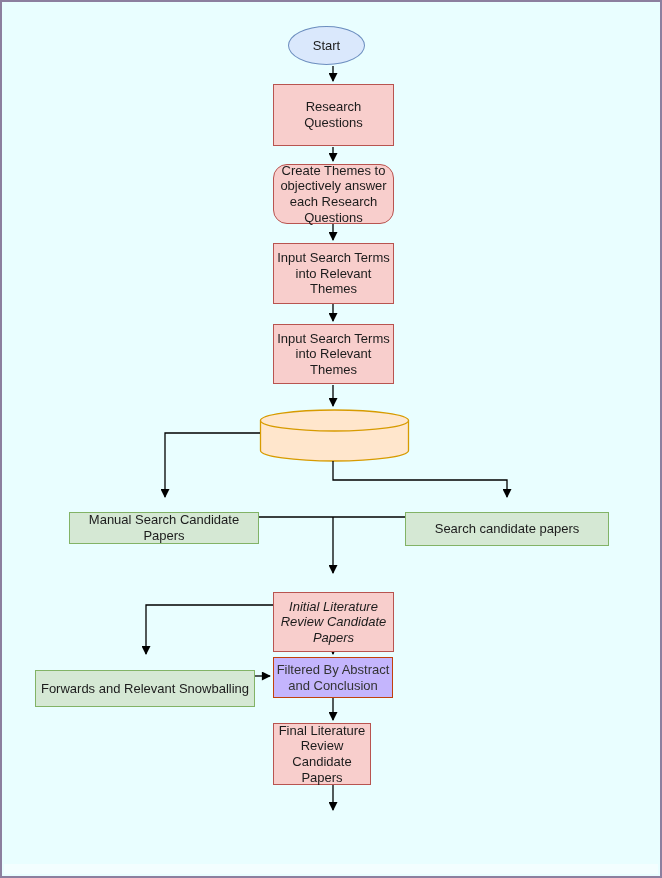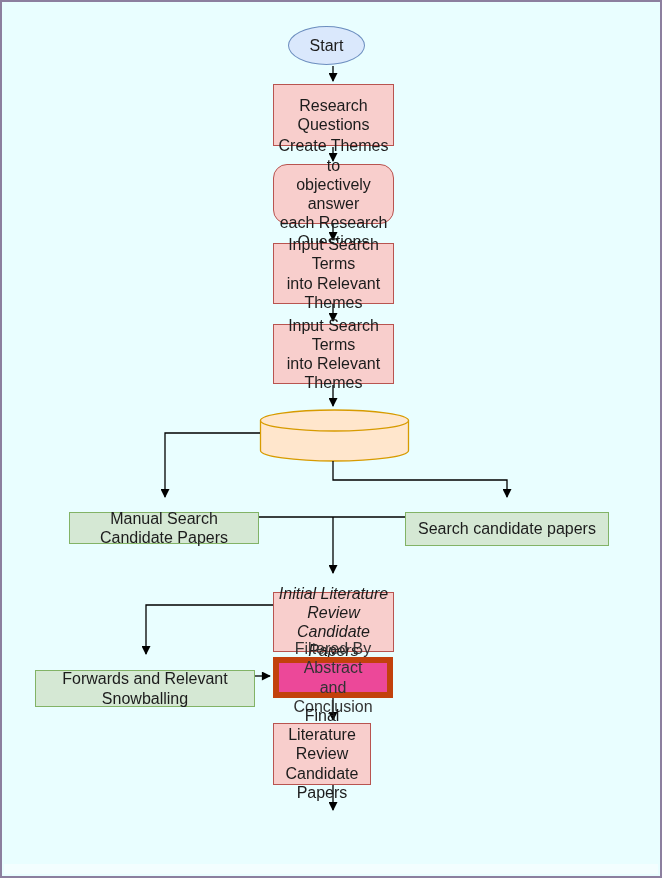--- a/index.html
+++ b/index.html
@@ -11,29 +11,29 @@
     border:2px solid #8c7f9f;
     overflow:hidden;
     font-family:"Liberation Sans",sans-serif;
   }
   .connectors{position:absolute;left:0;top:0;width:662px;height:878px;}
   .node{
     position:absolute;
     box-sizing:border-box;
     display:flex;align-items:center;justify-content:center;
     text-align:center;
-    font-size:16px;line-height:1.2;
+    font-size:13px;line-height:1.2;
     color:#1c1c1c;
     white-space:pre-line;
     padding:1px 2px;
   }
-  .pink{background:#f8cecc;border:1px solid #b85450;justify-content:flex-end;}
+  .pink{background:#f8cecc;border:1px solid #b85450;}
   .green{background:#d5e8d4;border:1px solid #82b366;margin-top:12px;}
   .blue{background:#dae8fc;border:1px solid #6c8ebf;border-radius:50%;}
-  .gray{background:#ec4899;border:6px solid #c2410c;color:#333333;}
+  .gray{background:#c4b5fd;border:1px solid #c2410c;color:#333333;}
   .cyl-label{background:transparent;border:none;}
   .bottom-strip{
     position:absolute;left:2px;right:2px;bottom:2px;height:10px;
     background:rgba(255,255,255,0.45);
   }
 </style>
 </head>
 <body>
 
 <div class="frame">

